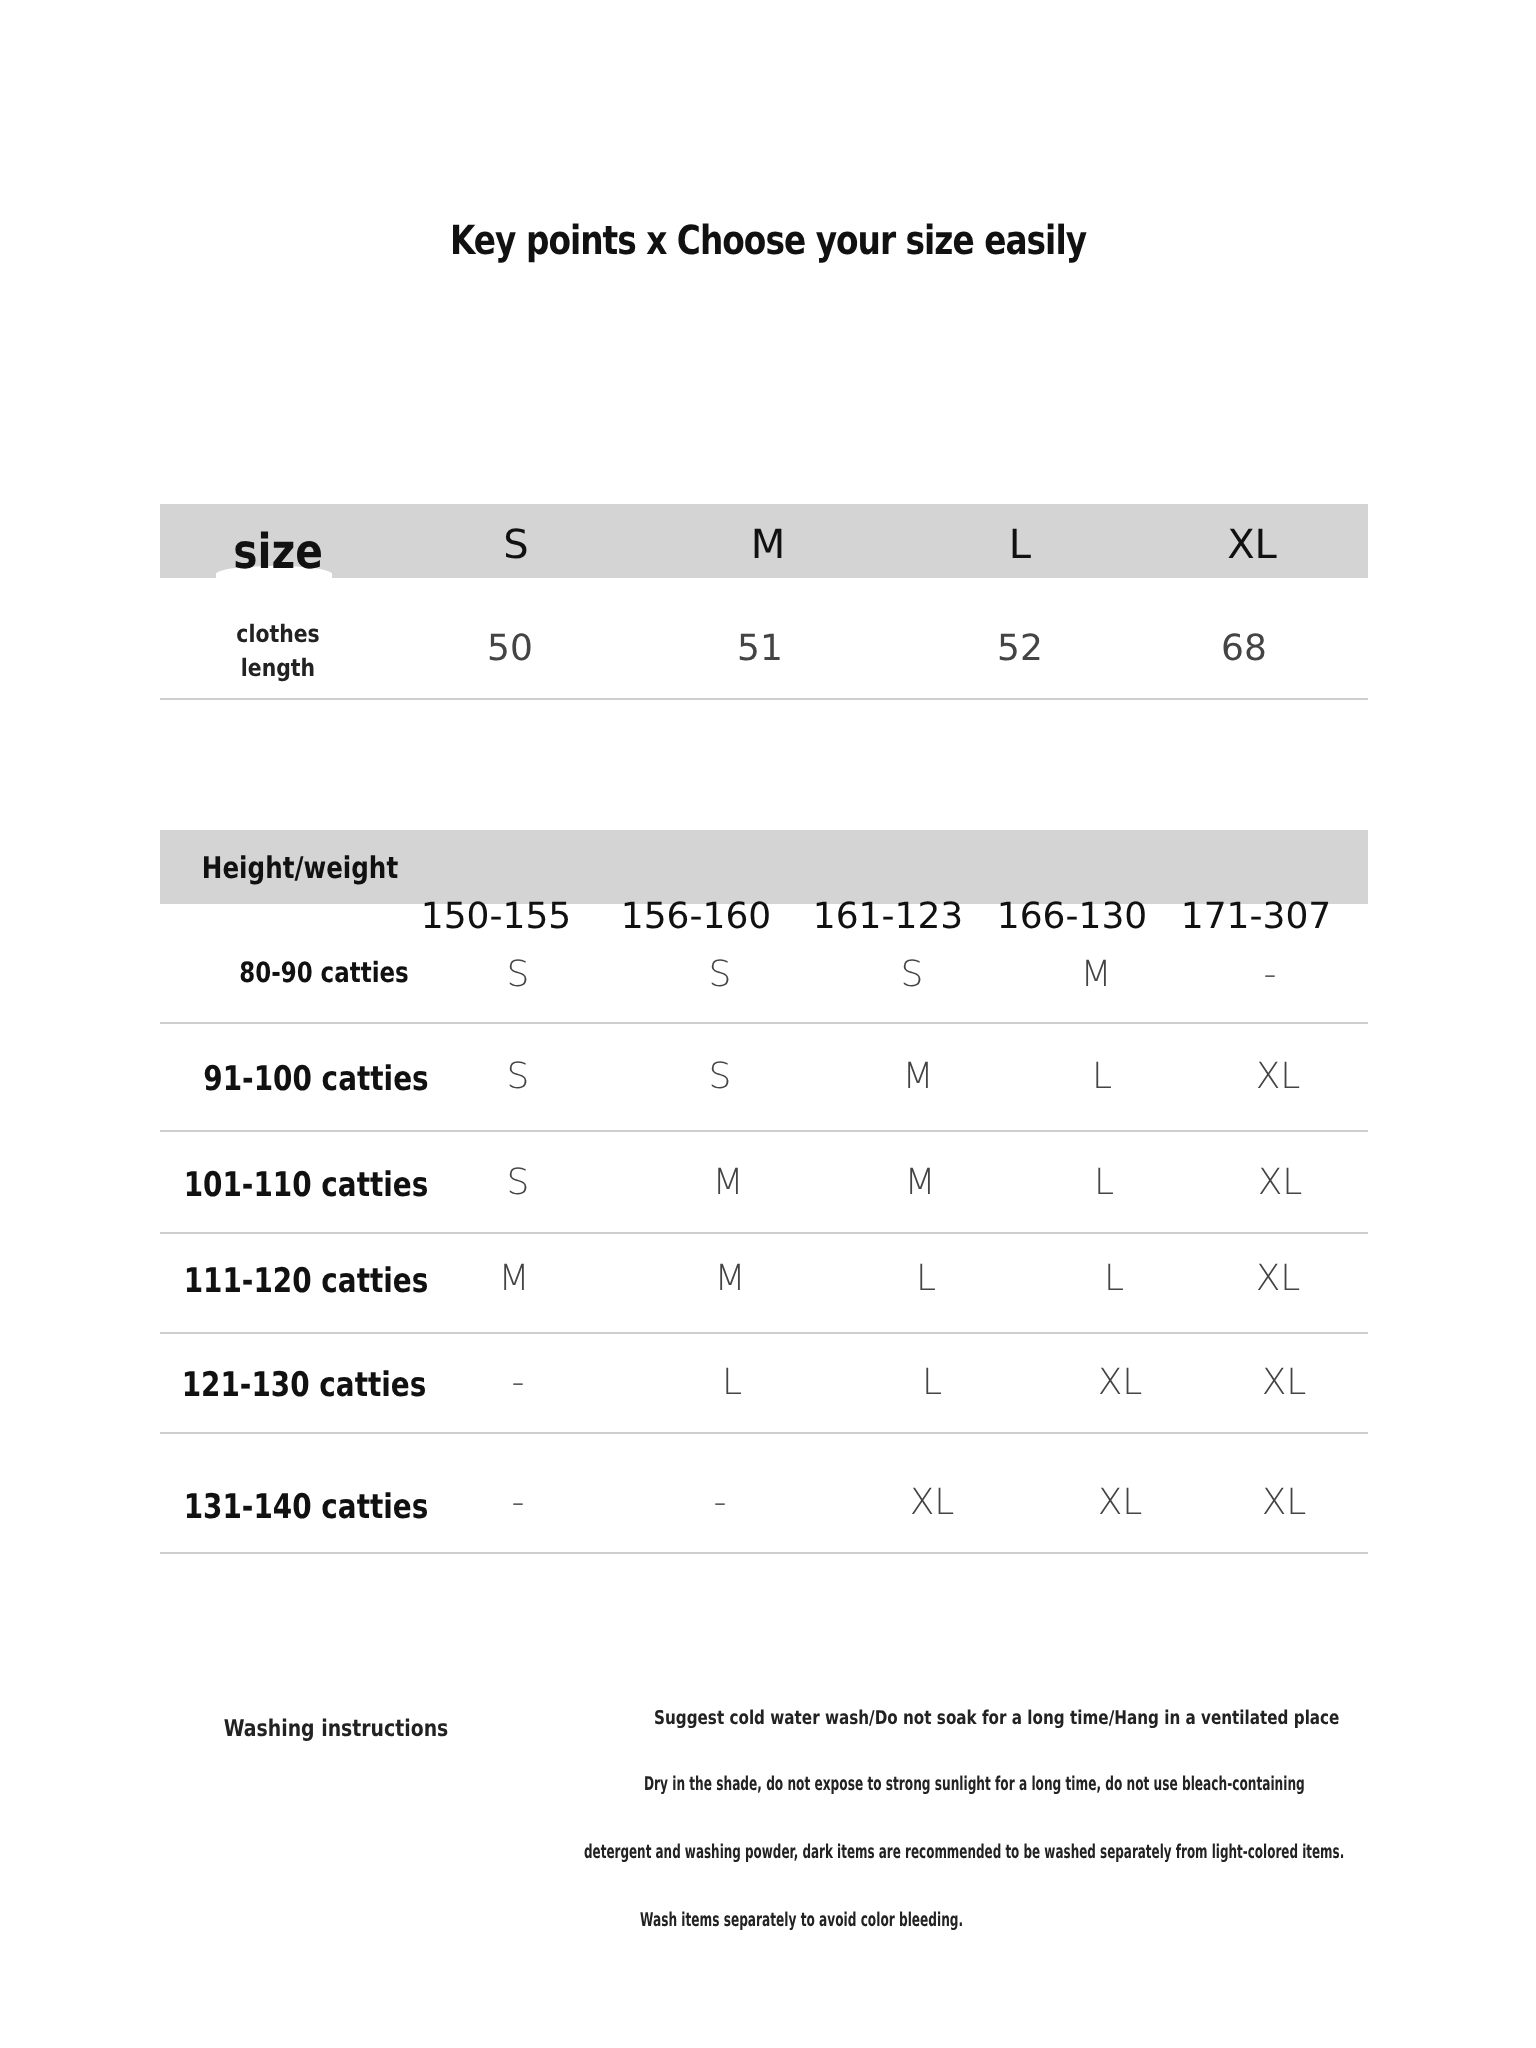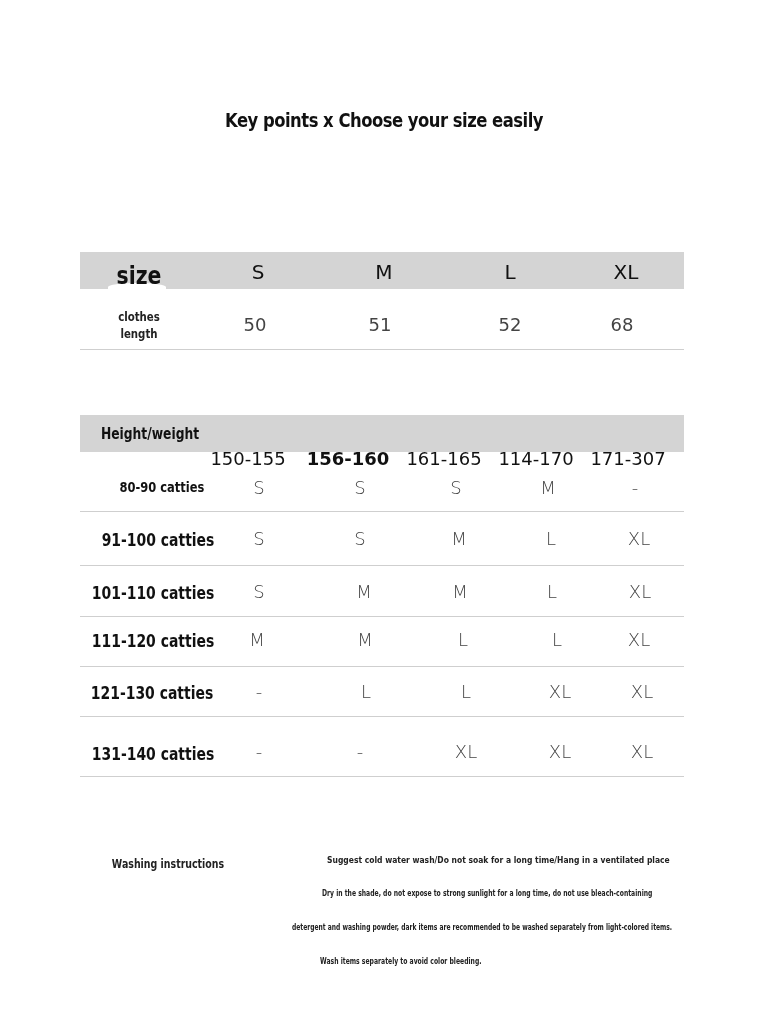--- a/index.html
+++ b/index.html
@@ -62,23 +62,23 @@
   <div class="cell t1-val thin" style="left:380px;">51</div>
   <div class="cell t1-val thin" style="left:510px;">52</div>
   <div class="cell t1-val thin" style="left:622px;">68</div>
   <div class="hline" style="top:349px;"></div>
 </div>
 
 <div>
   <div class="hdr" id="t2-hdr"></div>
   <div class="cell t2-hw cond" style="left:150px; transform:translateX(-50%) scaleX(0.82);">Height/weight</div>
   <div class="cell t2-col thin" style="left:248px;">150-155</div>
-  <div class="cell t2-col thin" style="left:348px;font-weight:bold;">156-160</div>
-  <div class="cell t2-col thin" style="left:444px;">161-165</div>
-  <div class="cell t2-col thin" style="left:536px;">114-170</div>
+  <div class="cell t2-col thin" style="left:348px;">156-160</div>
+  <div class="cell t2-col thin" style="left:444px;">161-123</div>
+  <div class="cell t2-col thin" style="left:536px;">166-130</div>
   <div class="cell t2-col thin" style="left:628px;">171-307</div>
 
   <div>
     <div class="cell cond rowlabel" style="left:162px; top:479px; font-size:14px; transform:translateX(-50%) scaleX(0.82);">80-90 catties</div>
     <div class="cell sz" style="left:259px; top:477px;">S</div>
     <div class="cell sz" style="left:360px; top:477px;">S</div>
     <div class="cell sz" style="left:456px; top:477px;">S</div>
     <div class="cell sz" style="left:548px; top:477px;">M</div>
     <div class="cell sz" style="left:635px; top:477px;">-</div>
     <div class="hline" style="top:511px;"></div>

